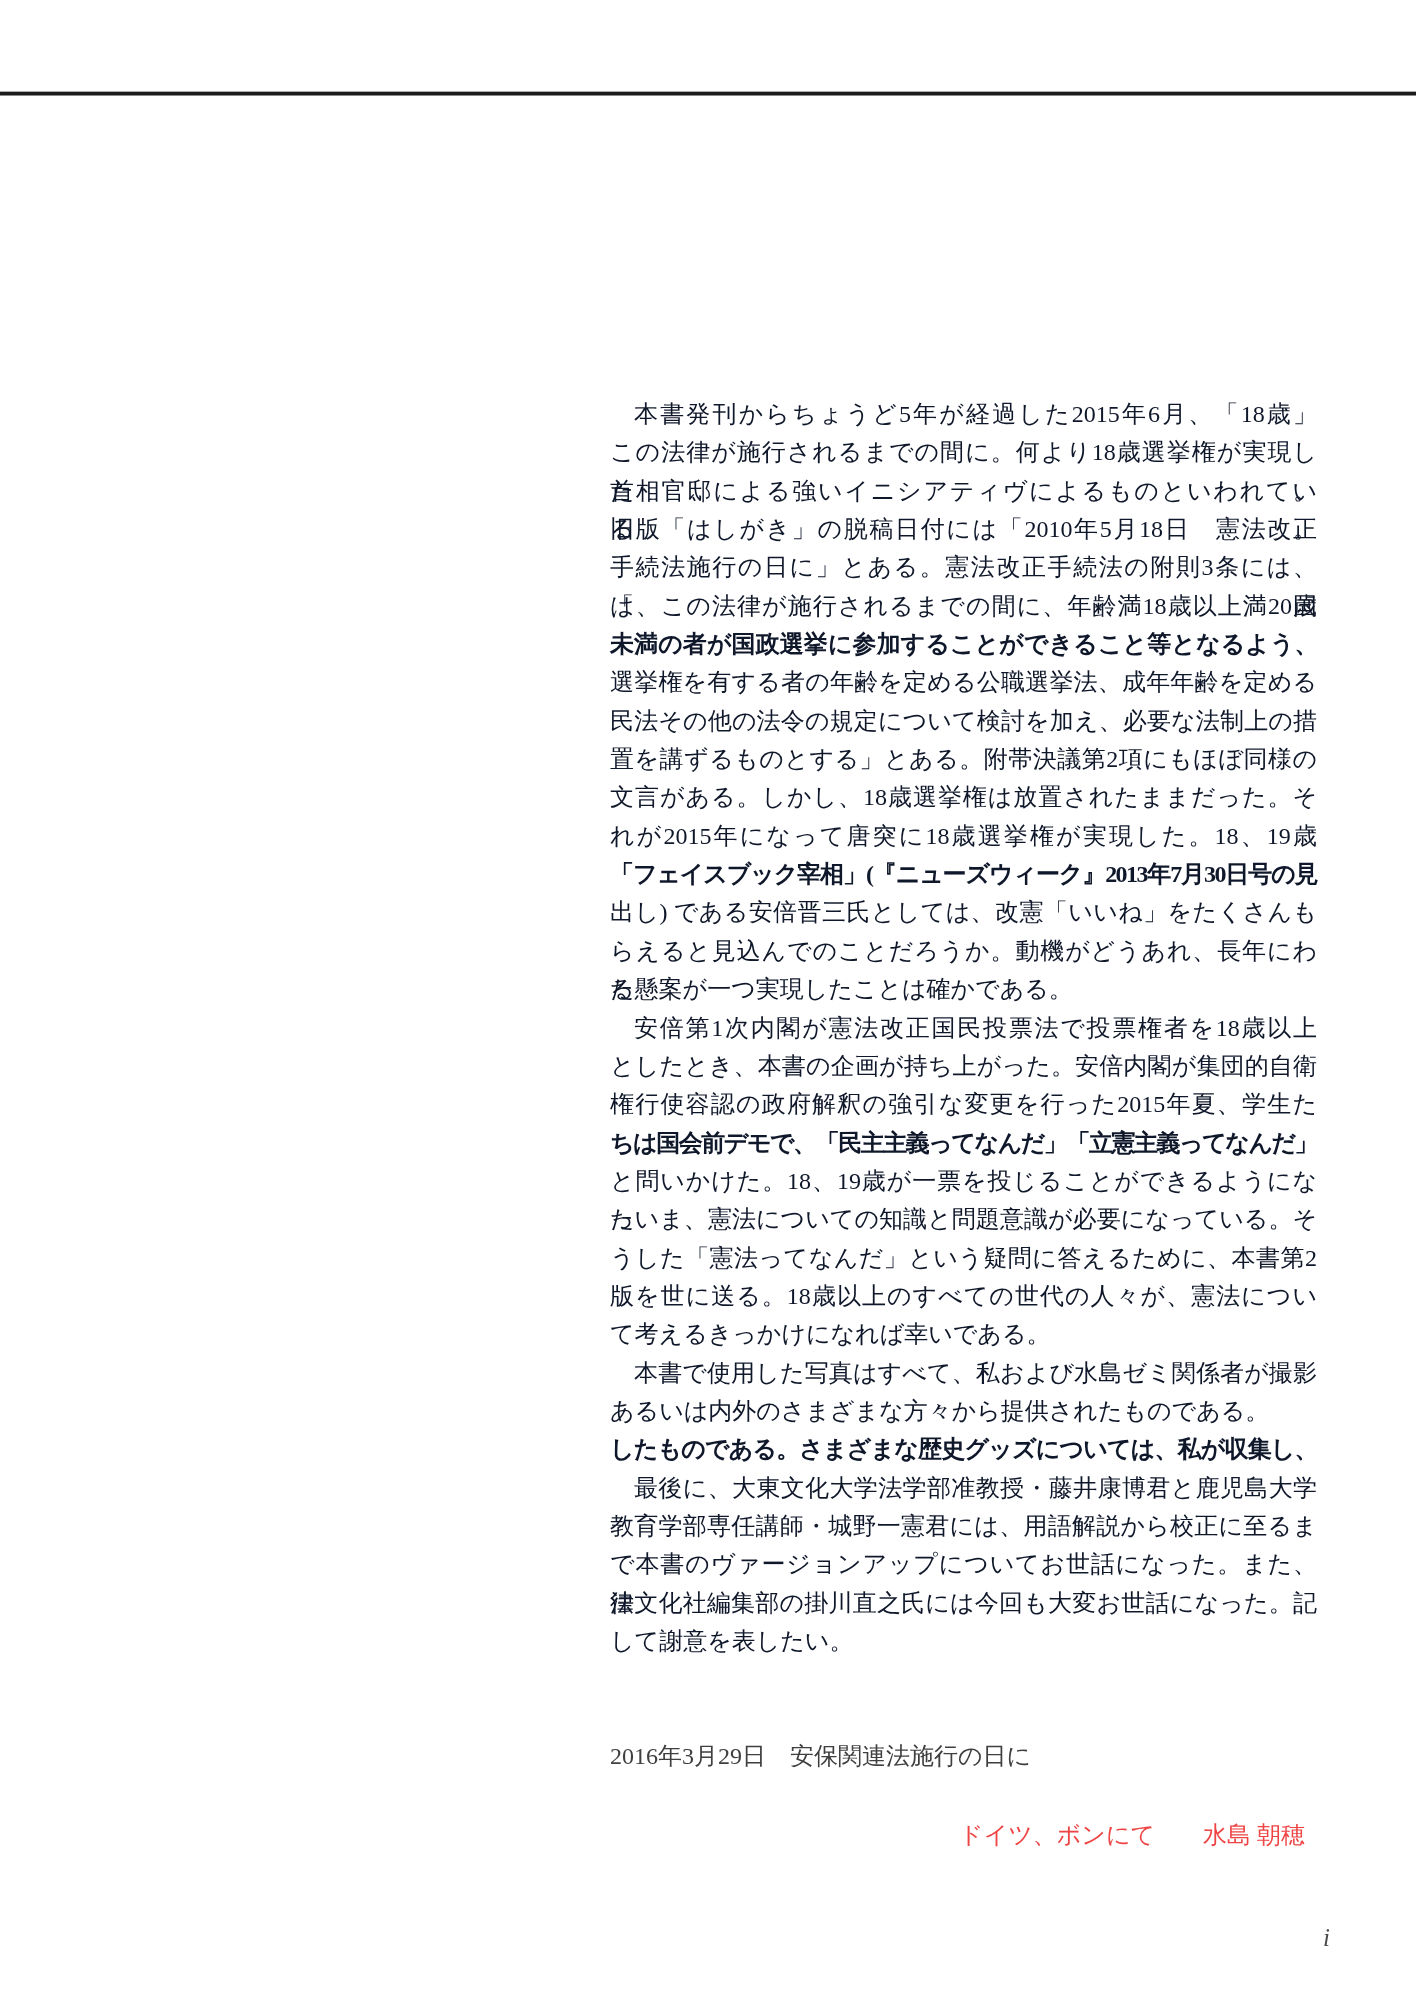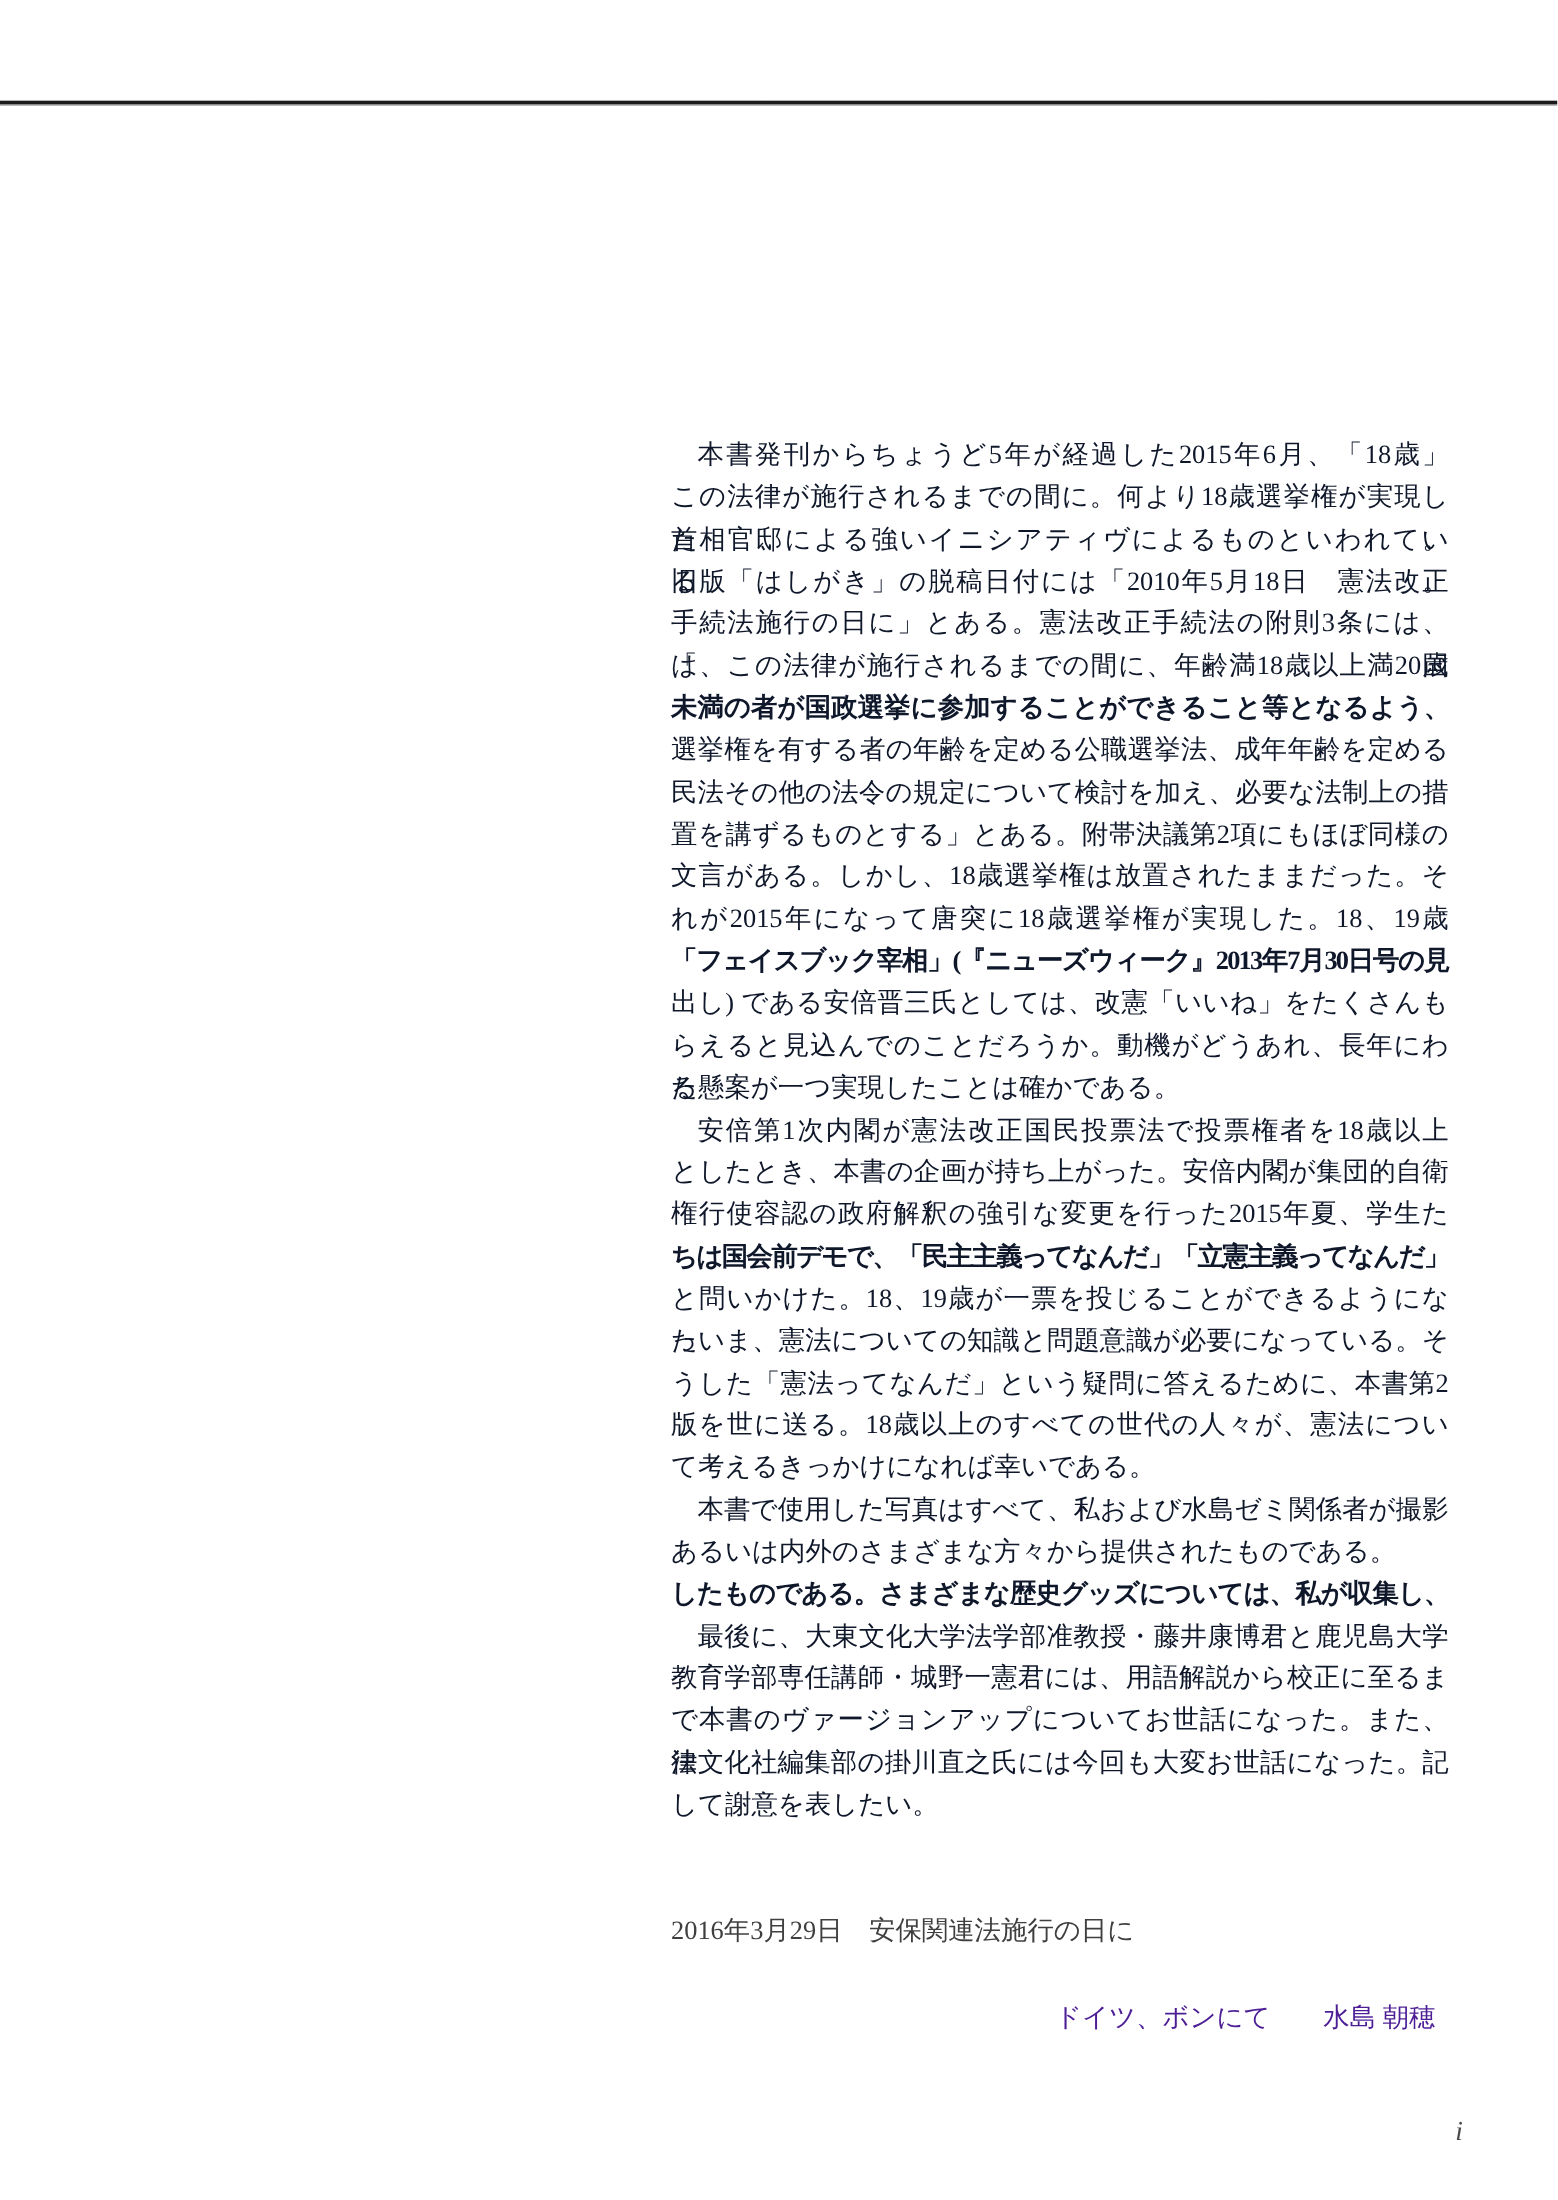--- a/index.html
+++ b/index.html
@@ -76,21 +76,21 @@
   .sig-line {
     position: absolute;
     left: 610px;
     top: 1816px;
     width: 707px;
     box-sizing: border-box;
     padding-right: 12px;
     text-align: right;
     font-size: 24px;
     line-height: 38px;
-    color: #4c1d95;
+    color: #ef4444;
   }
   
   .folio {
     position: absolute;
     right: 86px;
     top: 1924px;
     font-size: 25px;
     font-style: italic;
     color: #4a4a4a;
   }

